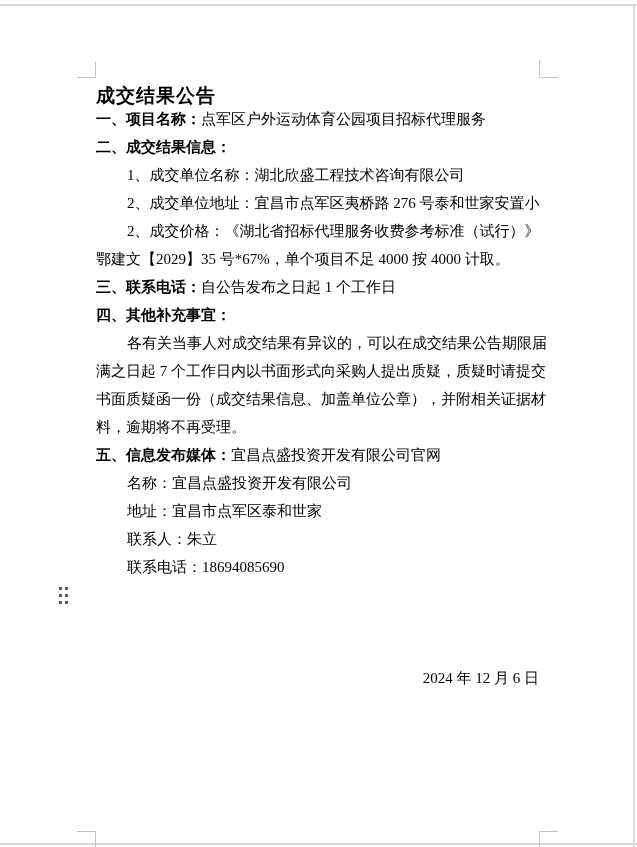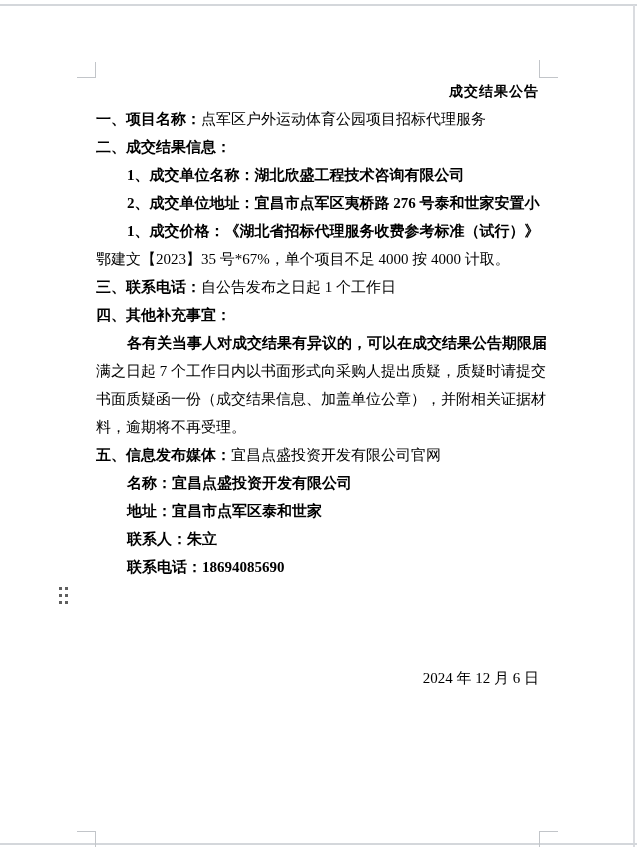--- a/index.html
+++ b/index.html
@@ -15,26 +15,26 @@
   .mark.tl-h{left:77px;top:77px;width:19px;height:1px;}
   .mark.tr-v{left:539px;top:60px;width:1px;height:18px;}
   .mark.tr-h{left:539px;top:77px;width:19px;height:1px;}
   .mark.bl-h{left:77px;top:831px;width:19px;height:1px;}
   .mark.bl-v{left:95px;top:831px;width:1px;height:16px;}
   .mark.br-h{left:539px;top:831px;width:19px;height:1px;}
   .mark.br-v{left:539px;top:831px;width:1px;height:16px;}
 
   .doc{position:absolute;left:96px;top:0;width:443px;}
   .doc-title{
-    position:absolute;left:0;top:83px;width:443px;text-align:right;
-    font-size:14px;font-weight:bold;letter-spacing:1px;white-space:nowrap;
+    position:absolute;left:0;top:83px;width:443px;text-align:left;
+    font-size:19px;font-weight:bold;letter-spacing:1px;white-space:nowrap;
   }
   .doc-body{position:absolute;left:0;top:105px;width:443px;font-size:15px;line-height:28px;}
   .line{white-space:nowrap;}
-  .line.indent{text-indent:31px;font-weight:bold;}
+  .line.indent{text-indent:31px;}
   .b{font-weight:bold;}
   .doc-date{
     position:absolute;left:0;top:664px;width:443px;text-align:right;
     font-size:15px;line-height:28px;white-space:nowrap;
   }
 
   .grip{
     position:absolute;left:59px;top:587px;
     display:grid;grid-template-columns:3px 3px;grid-auto-rows:3px;
     column-gap:3px;row-gap:4px;cursor:grab;
@@ -68,22 +68,22 @@
       <i></i>
   </div>
 
   <div class="doc">
     <div class="doc-title">成交结果公告</div>
     <div class="doc-body">
         <div class="line"><span class="b">一、项目名称：</span><span>点军区户外运动体育公园项目招标代理服务</span></div>
         <div class="line"><span class="b">二、成交结果信息：</span></div>
         <div class="line indent"><span>1、成交单位名称：湖北欣盛工程技术咨询有限公司</span></div>
         <div class="line indent"><span>2、成交单位地址：宜昌市点军区夷桥路 276 号泰和世家安置小</span></div>
-        <div class="line indent"><span>1、成交价格：《湖北省招标代理服务收费参考标准（试行）》</span></div>
-        <div class="line"><span>鄂建文【2023】35 号*67%，单个项目不足 4000 按 4000 计取。</span></div>
+        <div class="line indent"><span>2、成交价格：《湖北省招标代理服务收费参考标准（试行）》</span></div>
+        <div class="line"><span>鄂建文【2029】35 号*67%，单个项目不足 4000 按 4000 计取。</span></div>
         <div class="line"><span class="b">三、联系电话：</span><span>自公告发布之日起 1 个工作日</span></div>
         <div class="line"><span class="b">四、其他补充事宜：</span></div>
         <div class="line indent"><span>各有关当事人对成交结果有异议的，可以在成交结果公告期限届</span></div>
         <div class="line"><span>满之日起 7 个工作日内以书面形式向采购人提出质疑，质疑时请提交</span></div>
         <div class="line"><span>书面质疑函一份（成交结果信息、加盖单位公章），并附相关证据材</span></div>
         <div class="line"><span>料，逾期将不再受理。</span></div>
         <div class="line"><span class="b">五、信息发布媒体：</span><span>宜昌点盛投资开发有限公司官网</span></div>
         <div class="line indent"><span>名称：宜昌点盛投资开发有限公司</span></div>
         <div class="line indent"><span>地址：宜昌市点军区泰和世家</span></div>
         <div class="line indent"><span>联系人：朱立</span></div>

